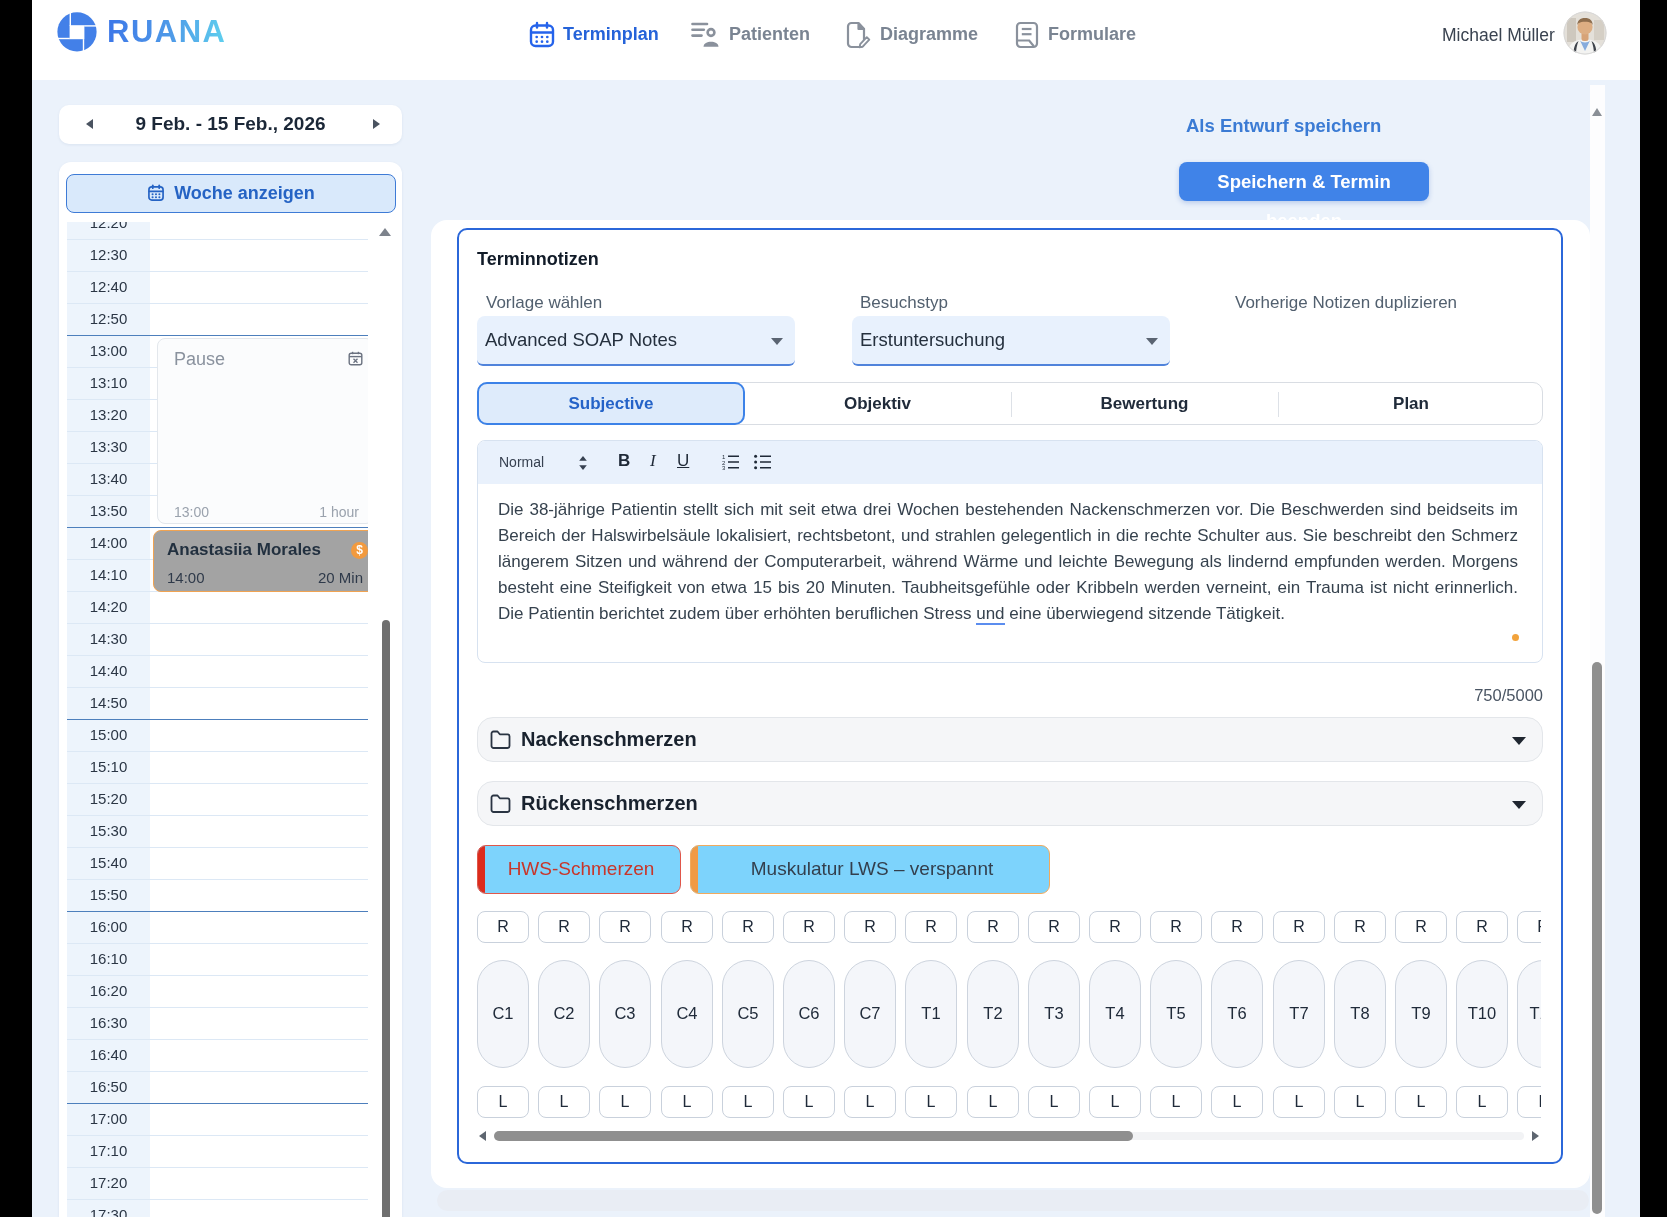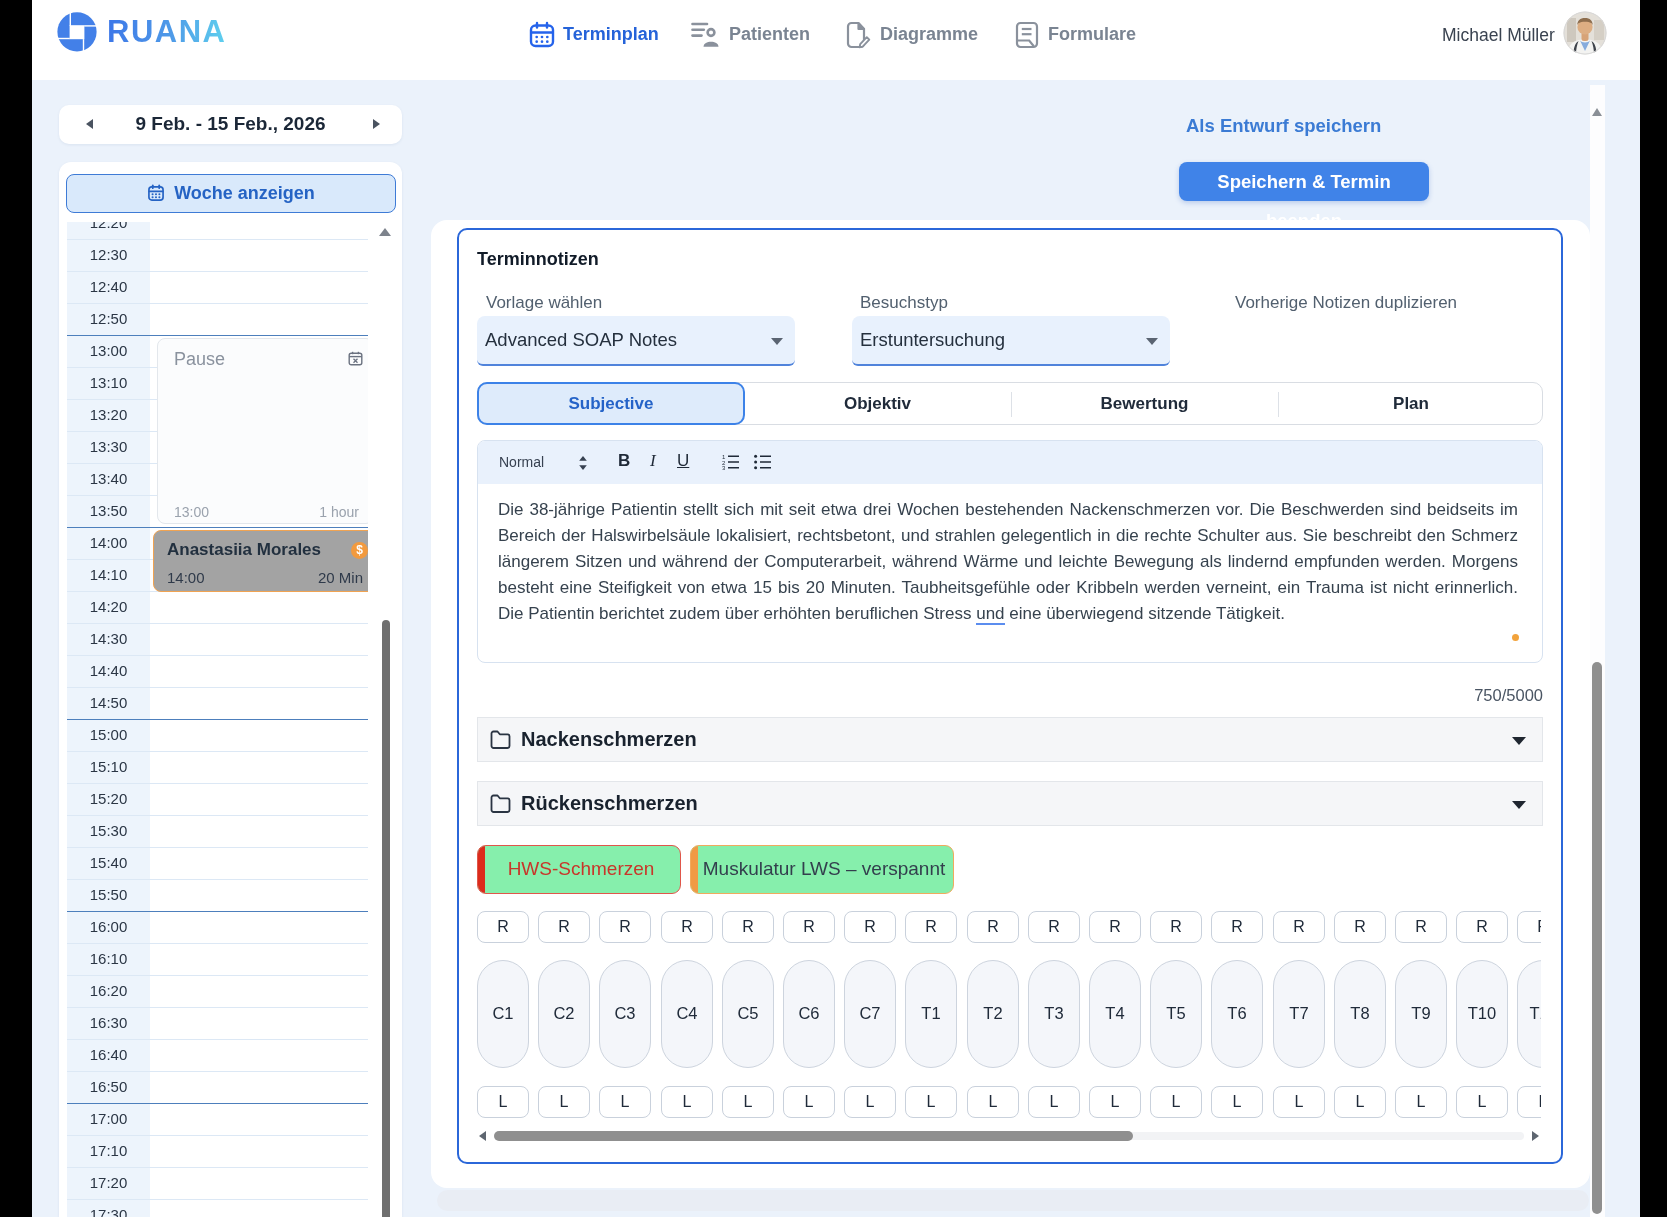--- a/index.html
+++ b/index.html
@@ -58,25 +58,25 @@
   text-align:center; line-height:39px; font-size:17px; font-weight:bold; color:#2563C8; }
 .tab-lbl { position:absolute; top:0; height:43px; line-height:41px; text-align:center; font-size:17px; font-weight:bold; color:#202B3A; }
 .tab-sep { position:absolute; top:9px; height:25px; width:1px; background:#DDE1E7; }
 
 #editor { position:absolute; left:18px; top:210px; width:1066px; height:223px; background:#fff; border:1px solid #D7E2F0; border-radius:8px; overflow:hidden; }
 #toolbar { position:absolute; left:0; top:0; width:100%; height:43px; background:#E9F1FC; }
 #edtext { position:absolute; left:20px; top:56px; width:1020px; font-size:17px; line-height:26px; color:#36424E; }
 #edtext .jl { text-align:justify; text-align-last:justify; }
 #counter { position:absolute; left:0; top:456px; width:1084px; text-align:right; font-size:16.5px; color:#4A5563; }
 
-.accord { position:absolute; left:18px; width:1066px; height:45px; background:#F5F6F8; border:1px solid #E3E6EA; border-radius:0; }
+.accord { position:absolute; left:18px; width:1066px; height:45px; background:#F5F6F8; border:1px solid #E3E6EA; border-radius:16px; }
 .accord .atxt { position:absolute; left:43px; top:10px; font-size:20px; font-weight:bold; color:#19222E; }
 .accord .achev { position:absolute; right:16px; top:19px; width:0; height:0; border-left:7px solid transparent; border-right:7px solid transparent; border-top:8px solid #1F2630; }
 
-.chip { position:absolute; top:615px; height:49px; background:#86efac; border-radius:9px; overflow:hidden;padding-left:16px; }
+.chip { position:absolute; top:615px; height:49px; background:#7dd3fc; border-radius:9px; overflow:hidden;padding-left:16px; }
 .chip .bar { position:absolute; left:0; top:0; width:7px; height:100%; }
 .chip .ctxt { position:absolute; left:4px; right:0; top:12px; text-align:center; font-size:19px; }
 
 #chart { position:absolute; left:18px; top:681px; width:1064px; height:240px; overflow:hidden; }
 .rl { position:absolute; width:52px; height:32px; background:#fff; border:1.5px solid #C9D1DC; border-radius:8px;
   text-align:center; line-height:29px; font-size:16px; color:#202B3A; }
 .pill { position:absolute; top:49px; width:52px; height:108px; background:#F4F6FA; border:1.5px solid #CDD4DE; border-radius:26px;
   text-align:center; line-height:105px; font-size:16.5px; color:#202B3A; }
 #hsb { position:absolute; left:18px; top:900px; width:1064px; height:12px; }
 #hsb-thumb { position:absolute; left:17px; top:1px; width:639px; height:10px; background:#8F8F8F; border-radius:5px; }
@@ -338,21 +338,21 @@
     <svg class="abs" style="left:12px;top:12px" width="21" height="19" viewBox="0 0 21 19" fill="none" stroke="#2A3442" stroke-width="1.8" stroke-linejoin="round">
       <path d="M1.5 16 V3.5 C1.5 2.4 2.4 1.5 3.5 1.5 H7.5 L9.8 4.3 H17.5 C18.6 4.3 19.5 5.2 19.5 6.3 V16 C19.5 17.1 18.6 18 17.5 18 H3.5 C2.4 18 1.5 17.1 1.5 16 Z"></path>
     </svg>
     <div class="atxt">Rückenschmerzen</div>
     <div class="achev"></div>
   </div>
   <div class="chip" style="left:18px;width:204px;border:1.5px solid #E0564A">
     <div class="bar" style="background:#DC2B1C"></div>
     <div class="ctxt" style="color:#C8362A">HWS-Schmerzen</div>
   </div>
-  <div class="chip" style="left:231px;width:264px;border:1.5px solid #F0AA5E">
+  <div class="chip" style="left:231px;width:360px;border:1.5px solid #F0AA5E">
     <div class="bar" style="background:#F09A45"></div>
     <div class="ctxt" style="color:#333F4D">Muskulatur LWS – verspannt</div>
   </div>
   <div id="chart">
   <div class="rl" style="left:0px;top:0">R</div>
   <div class="pill" style="left:0px">C1</div>
   <div class="rl" style="left:0px;top:175px">L</div>
   <div class="rl" style="left:61px;top:0">R</div>
   <div class="pill" style="left:61px">C2</div>
   <div class="rl" style="left:61px;top:175px">L</div>

